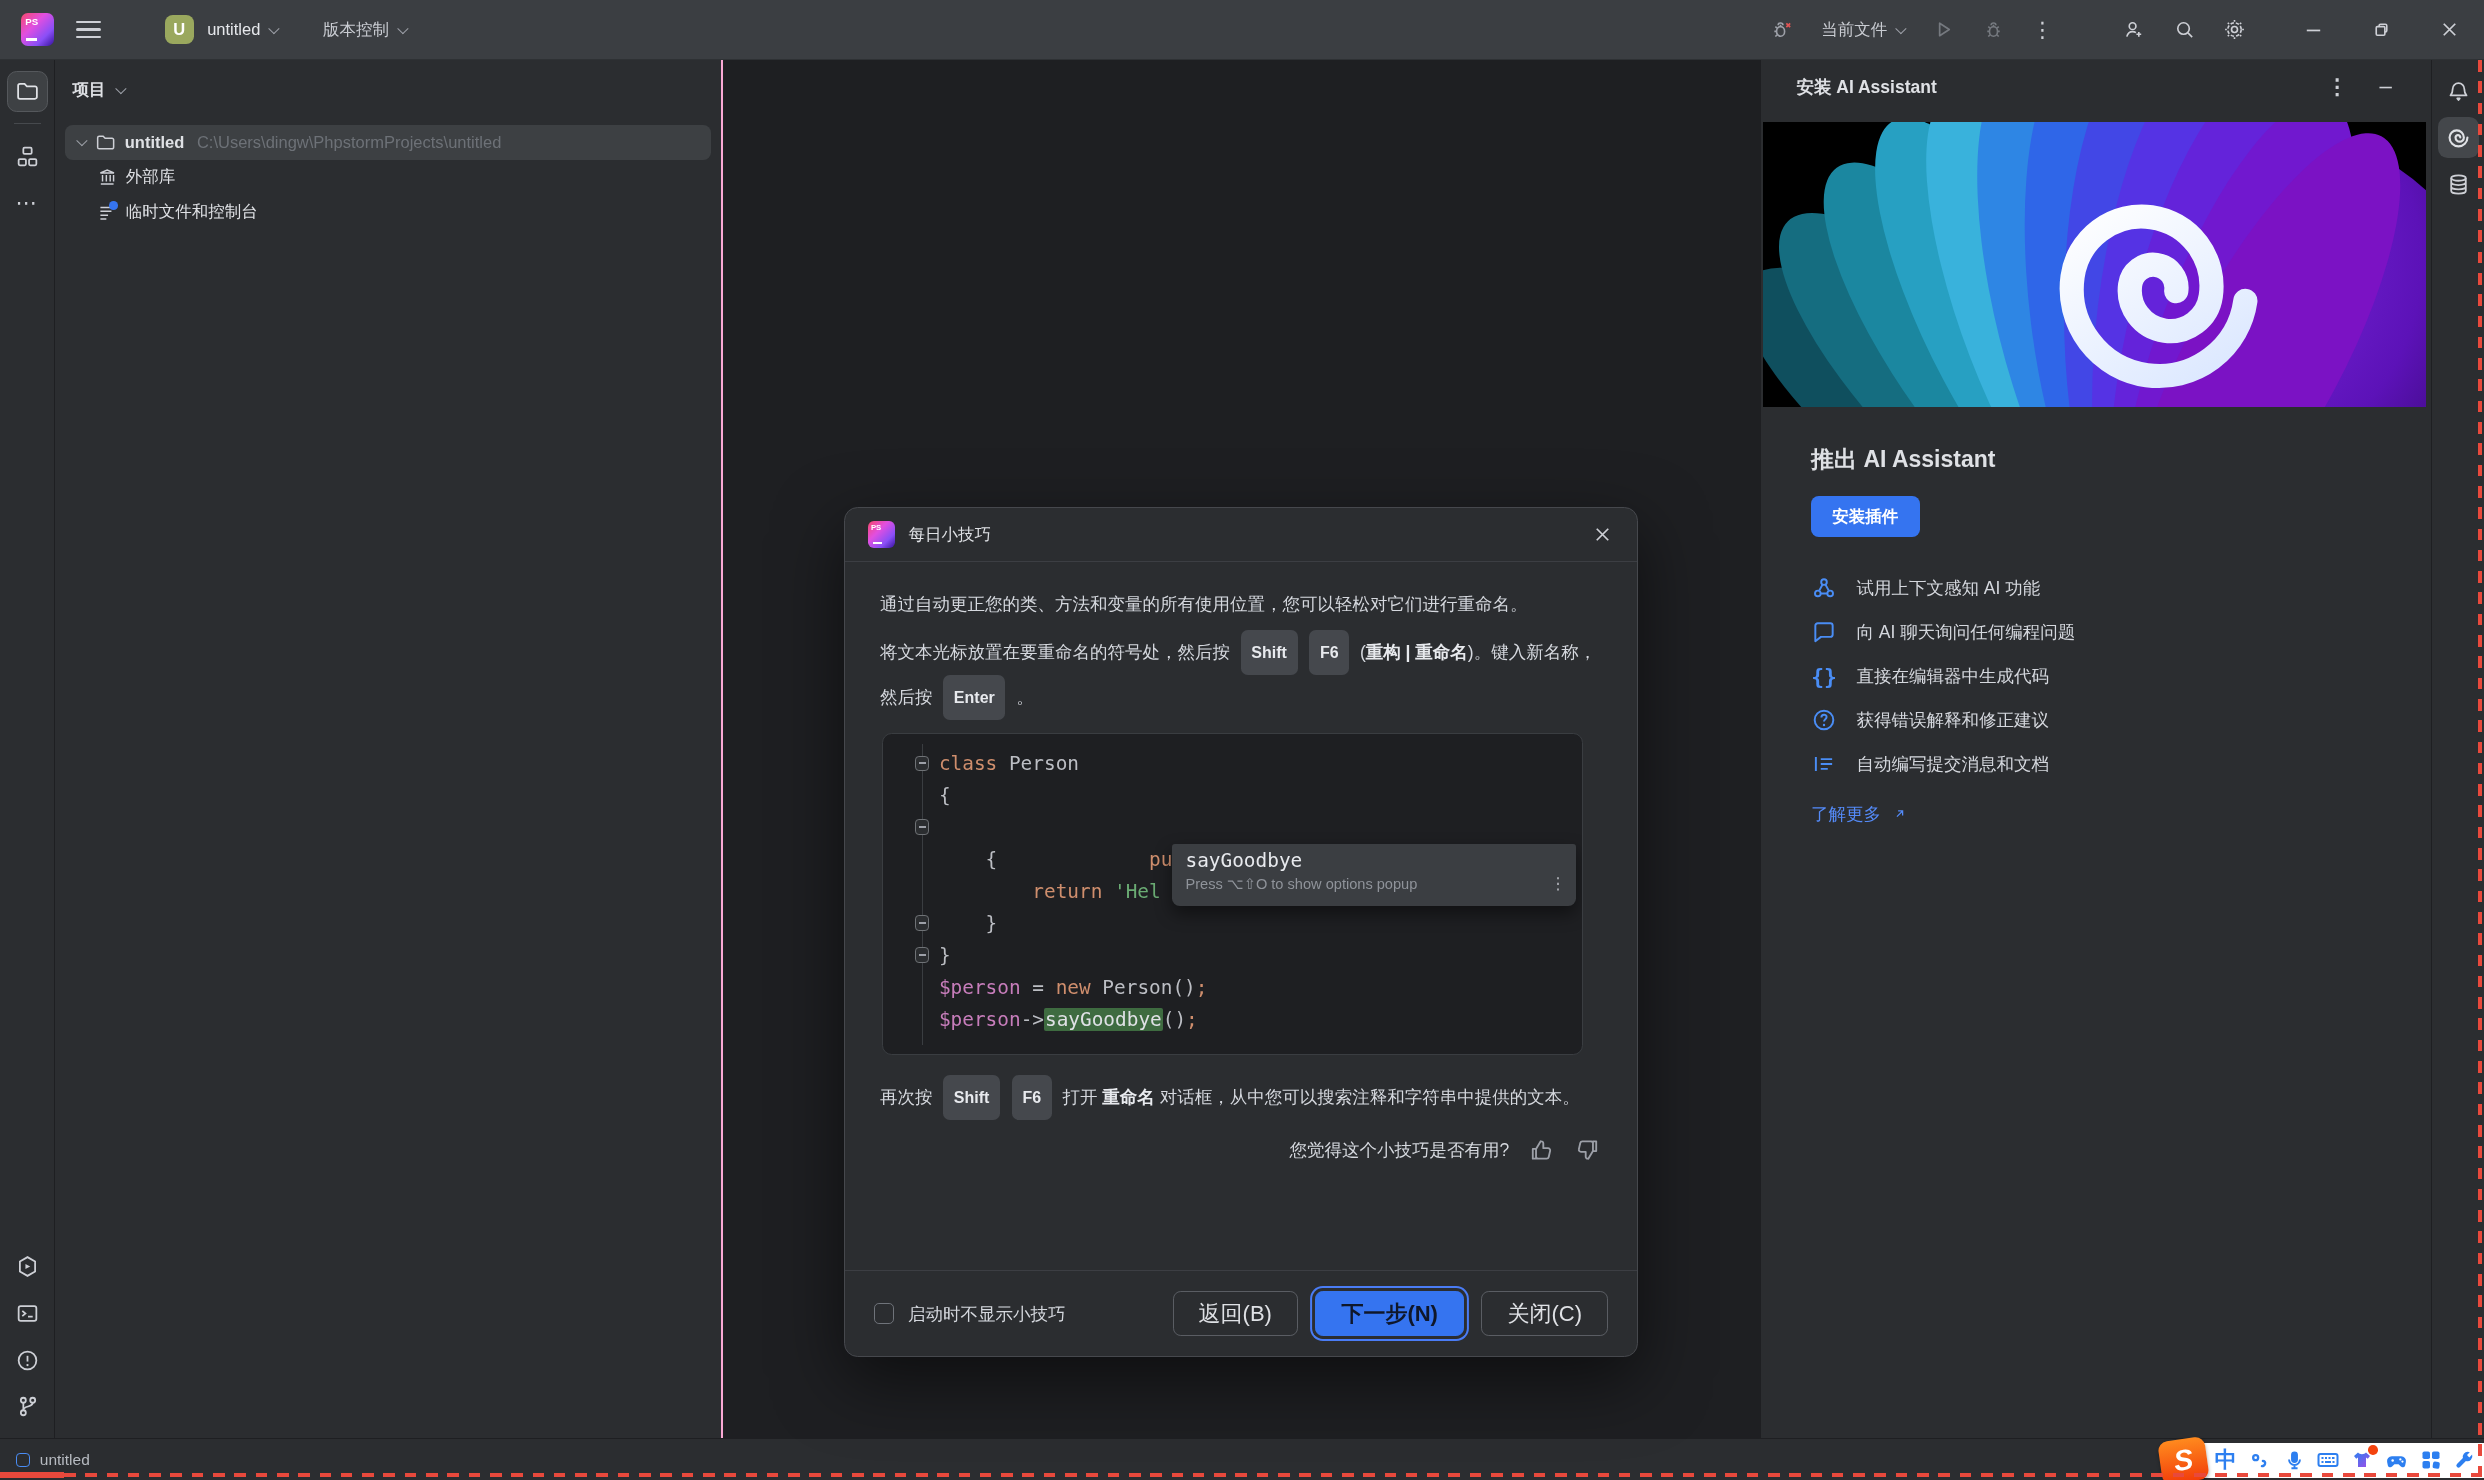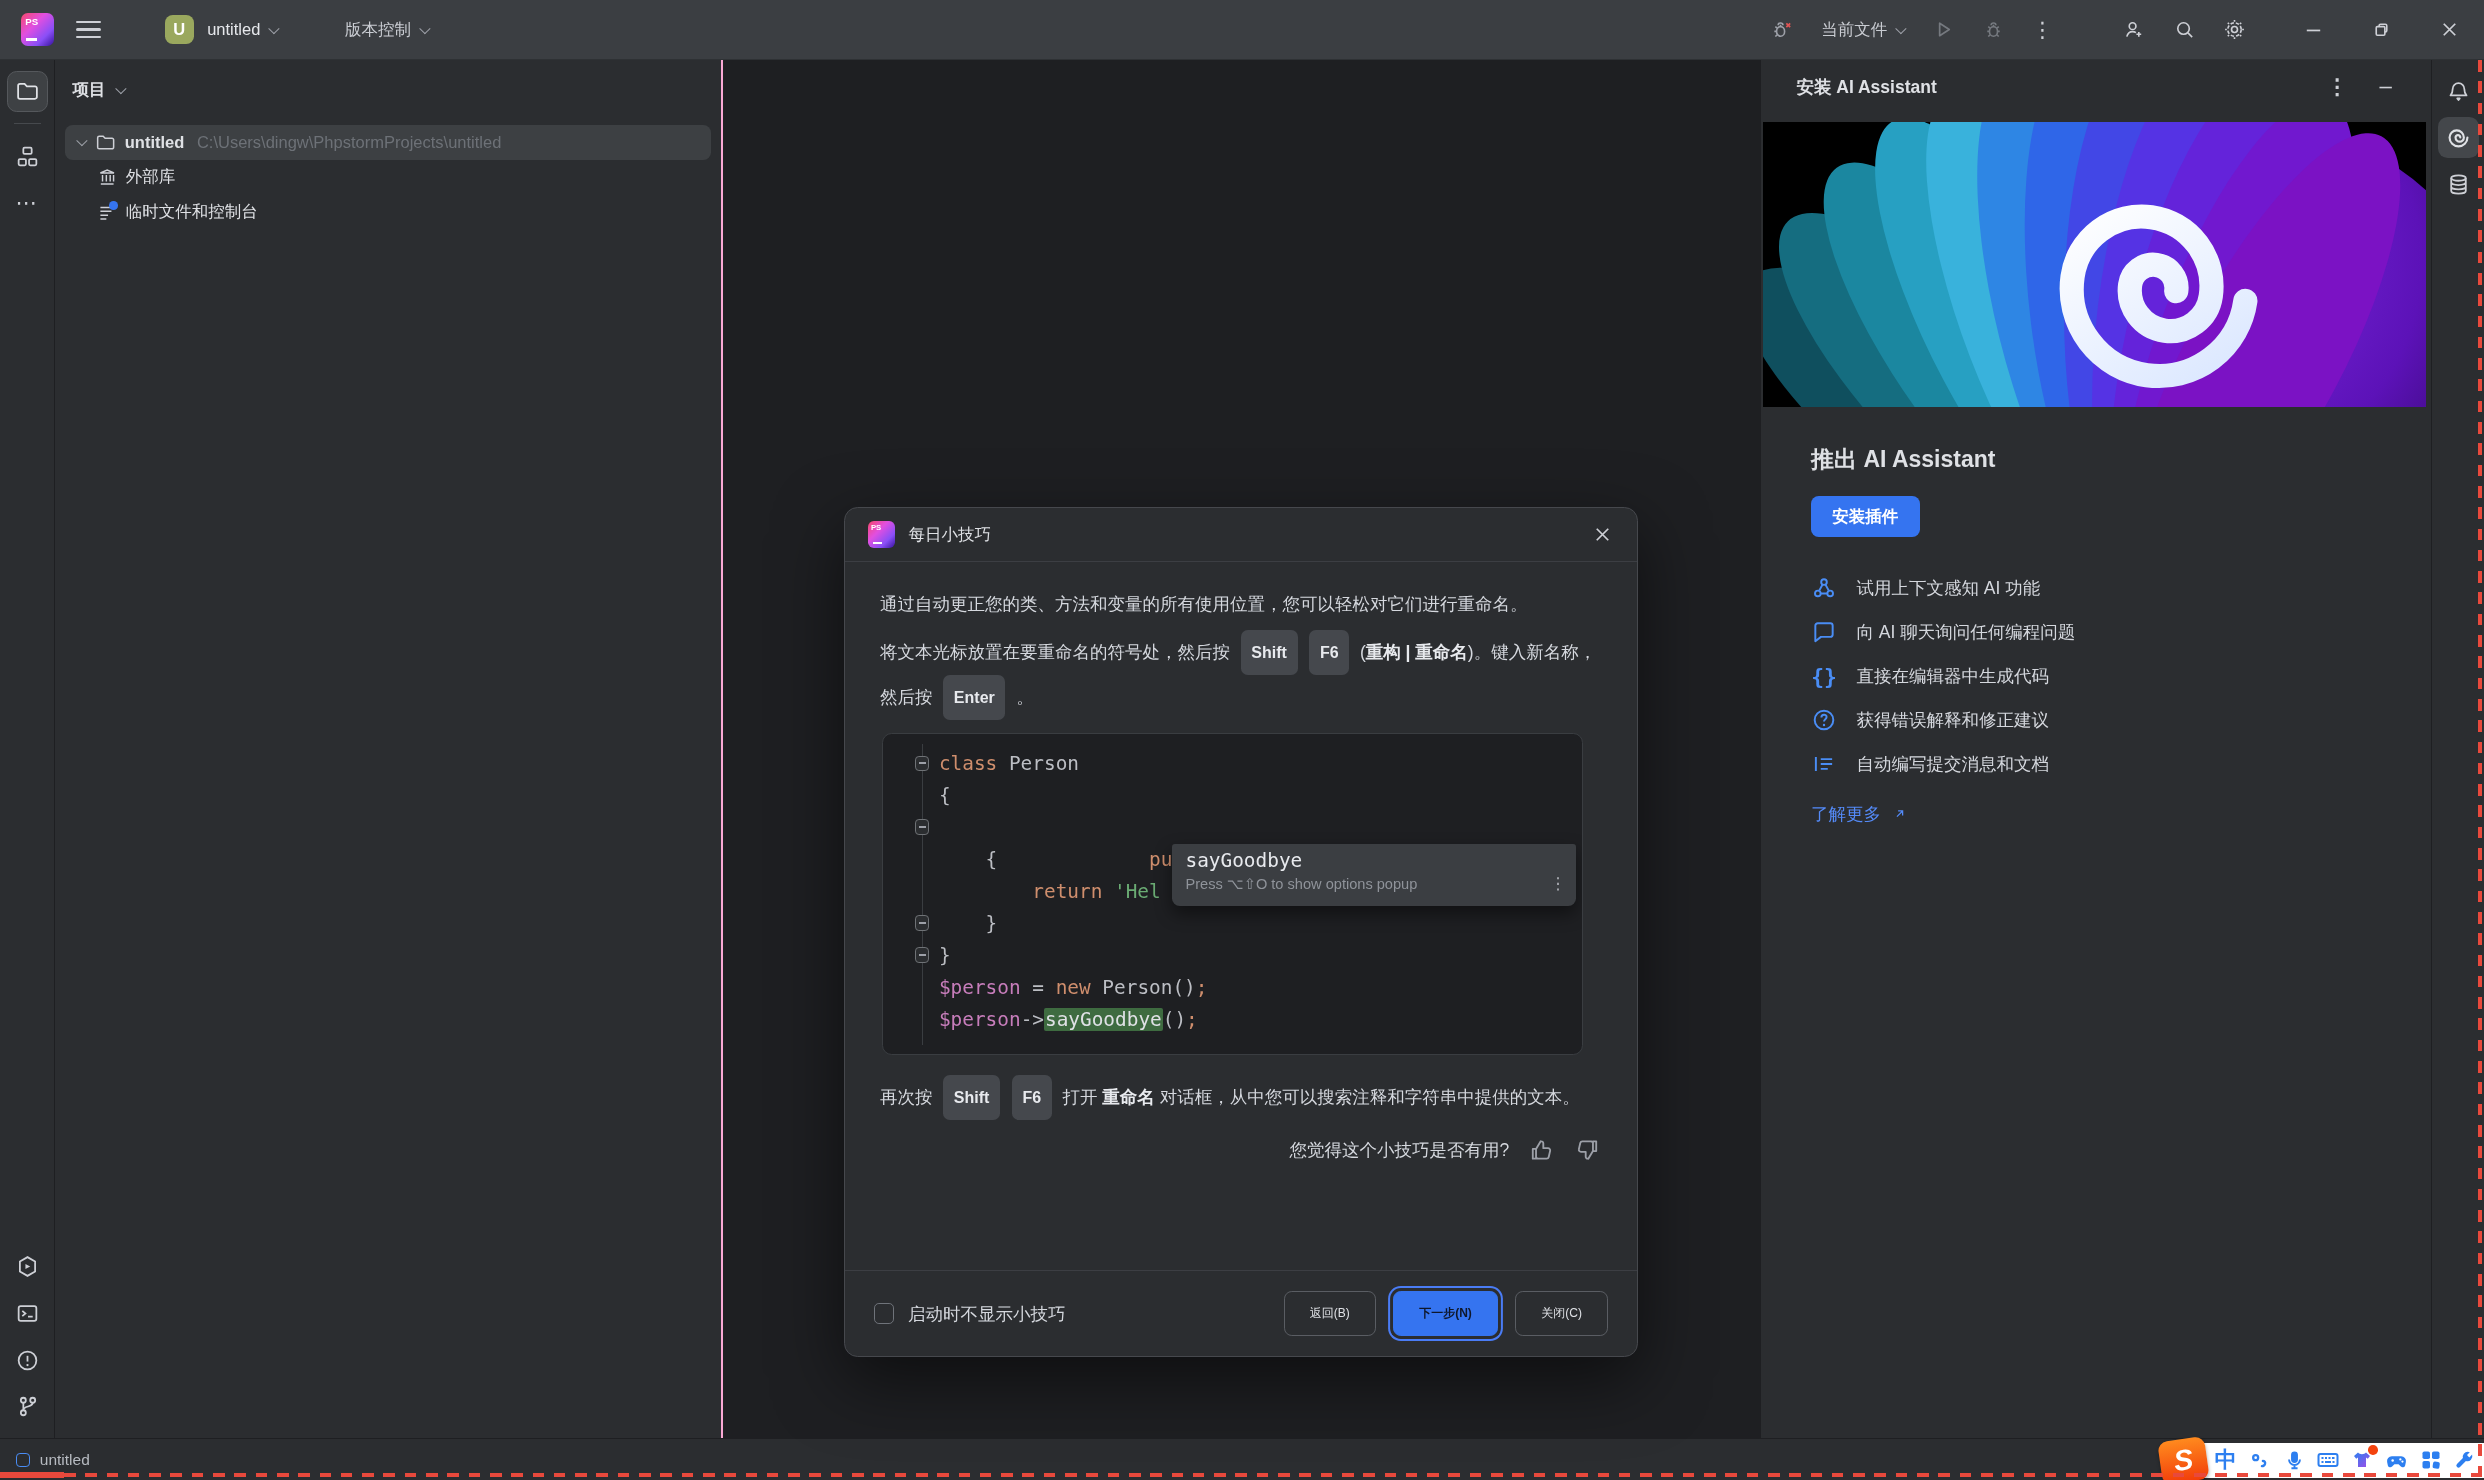--- a/index.html
+++ b/index.html
@@ -126,21 +126,21 @@
   .code-popup .pp-hint .dots3 { margin-left:auto; color:#aeb1b7; font-size:16.5px; }
 
   .feedback { margin-top:17.5px; display:flex; justify-content:flex-end; align-items:center; gap:19.4px; font-size:17.5px; color:#d5d8de; padding-right:1.9px; }
   .thumb { width:26px; height:26px; color:#9da0a8; cursor:pointer; }
 
   .dlg-footer { position:absolute; left:0; right:0; bottom:0; height:86px; border-top:1px solid #3c3e43;
     display:flex; align-items:center; padding:0 29px; }
   .cbx { width:20.4px; height:20.4px; border:1.9px solid #6f737a; border-radius:4.9px; margin-right:13.6px; cursor:pointer; flex:0 0 auto; }
   .cbx-label { font-size:17.5px; color:#d5d8de; cursor:pointer; }
   .dlg-btns { margin-left:auto; display:flex; align-items:center; gap:17.5px; }
-  .btn { height:45px; padding:0 25px; border-radius:7.8px; font-size:12px; font-family:inherit; cursor:pointer;
+  .btn { height:45px; padding:0 25px; border-radius:7.8px; font-size:22px; font-family:inherit; cursor:pointer;
     background:transparent; border:1px solid #5a5d63; color:#dfe1e5; }
   .btn.primary { background:#3574f0; border:1px solid #3574f0; color:#0f172a; font-weight:bold;
     box-shadow:0 0 0 2.9px #2b2d30, 0 0 0 4.9px #4a7cf5; }
 </style>
 </head>
 <body>
 
 <div class="titlebar">
   <div class="ps-logo">
       <span class="ps-txt">PS</span>
@@ -148,21 +148,21 @@
   <div class="hamburger">
       <i></i>
       <i></i>
       <i></i>
     </div>
   <div class="proj-avatar">U</div>
   <div class="tb-group" style="margin-left:13.6px;">
     <span class="tb-text">untitled</span>
     <span class="chev"></span>
   </div>
-  <div class="tb-group" style="margin-left:67px;">
+  <div class="tb-group" style="margin-left:45px;">
     <span class="tb-text" style="color:#c9ccd2;">版本控制</span>
     <span class="chev"></span>
   </div>
 
   <div class="tb-right">
     <span class="tb-icon">
       <svg viewBox="0 0 24 24" fill="none" stroke="#9da0a8" stroke-width="1.7">
         <ellipse cx="10" cy="14" rx="4.2" ry="5"></ellipse>
           <path d="M10 9V7M6.5 10.5L4.5 9M6 14H3.5M6.5 17.5l-2 1.8M7.5 7.5c0-3 5-3 5 0"></path>
         <path d="M16 5.5l4 4M20 5.5l-4 4" stroke="#e05555" stroke-width="1.8"></path>

